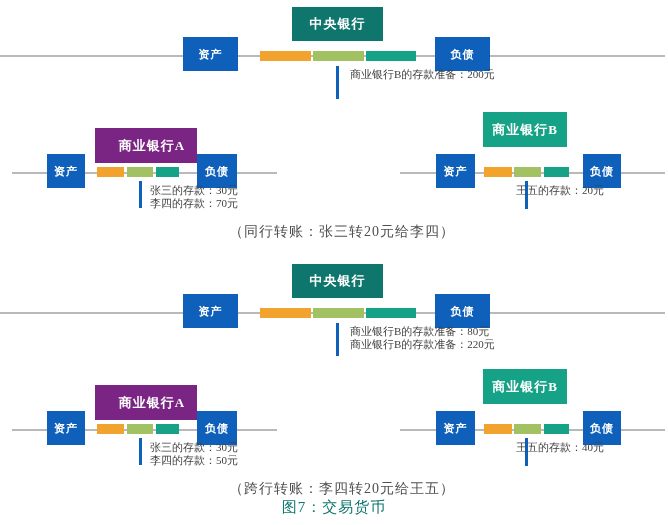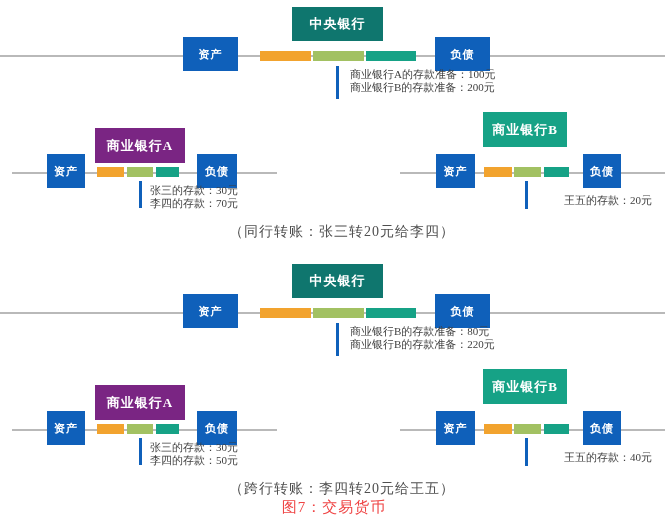--- a/index.html
+++ b/index.html
@@ -12,21 +12,21 @@
   .panel-2{top:257px;}
   .hline{position:absolute;height:2px;background:#b9b9b9;}
   .line-central{left:0;top:55px;width:665px;}
   .line-bank-a{left:12px;top:172px;width:265px;}
   .line-bank-b{left:400px;top:172px;width:265px;}
   .bank-box{
     position:absolute;color:#ffffff;font-weight:bold;font-size:13px;
     display:flex;align-items:center;justify-content:center;letter-spacing:1px;
   }
   .box-central{left:292px;top:7px;width:91px;height:34px;background:#0f766e;}
-  .box-bank-a{left:95px;top:128px;width:90px;height:35px;background:#7a2583;}
+  .box-bank-a{left:95px;top:128px;width:90px;height:35px;background:#7a2583;padding-left:12px;}
   .box-bank-b{left:483px;top:112px;width:84px;height:35px;background:#16a286;}
   .label-box{
     position:absolute;background:#0f60ba;color:#ffffff;font-weight:bold;font-size:11px;
     height:34px;display:flex;align-items:center;justify-content:center;letter-spacing:1px;
   }
   .lbl-assets-central{left:183px;top:37px;width:55px;}
   .lbl-liab-central{left:435px;top:37px;width:55px;}
   .lbl-assets-a{left:47px;top:154px;width:38px;}
   .lbl-liab-a{left:197px;top:154px;width:40px;}
   .lbl-assets-b{left:436px;top:154px;width:39px;}
@@ -44,47 +44,46 @@
   .bar-b1{left:484px;top:167px;width:28px;}
   .bar-b2{left:514px;top:167px;width:27px;}
   .bar-b3{left:544px;top:167px;width:25px;}
   .vline{position:absolute;width:3px;background:#0f60ba;}
   .v-central{left:336px;top:66px;height:33px;}
   .v-bank-a{left:139px;top:181px;height:27px;}
   .v-bank-b{left:525px;top:181px;height:28px;}
   .notes{position:absolute;font-size:11px;line-height:13px;color:#3f3f3f;white-space:nowrap;}
   .n-central{left:350px;top:68px;}
   .n-bank-a{left:150px;top:184px;}
-  .n-bank-b{left:564px;top:184px;margin-top:10px;}
+  .n-bank-b{left:516px;top:184px;}
   .panel-caption{
     position:absolute;left:8px;top:223px;width:668px;text-align:center;
     font-size:14px;color:#4f4f4f;letter-spacing:1px;
   }
   .figure-caption{
     position:absolute;left:0;top:498px;width:668px;text-align:center;
-    font-size:15px;color:#ef4444;letter-spacing:1px;
+    font-size:15px;color:#0f766e;letter-spacing:1px;
   }
 </style>
 </head>
 <body>
 
 <div class="canvas">
 
   <div class="panel panel-1">
 
     <div class="hline line-central"></div>
     <div class="bank-box box-central">中央银行</div>
     <div class="label-box lbl-assets-central">资产</div>
     <div class="label-box lbl-liab-central">负债</div>
     <div class="bar bar-orange bar-c1"></div>
     <div class="bar bar-green bar-c2"></div>
     <div class="bar bar-teal bar-c3"></div>
     <div class="vline v-central"></div>
     <div class="notes n-central">
-      <div>商业银行A的存款准备：100元</div>
       <div>商业银行B的存款准备：200元</div>
     </div>
 
     <div class="hline line-bank-a"></div>
     <div class="bank-box box-bank-a">商业银行A</div>
     <div class="label-box lbl-assets-a">资产</div>
     <div class="label-box lbl-liab-a">负债</div>
     <div class="bar bar-orange bar-a1"></div>
     <div class="bar bar-green bar-a2"></div>
     <div class="bar bar-teal bar-a3"></div>

